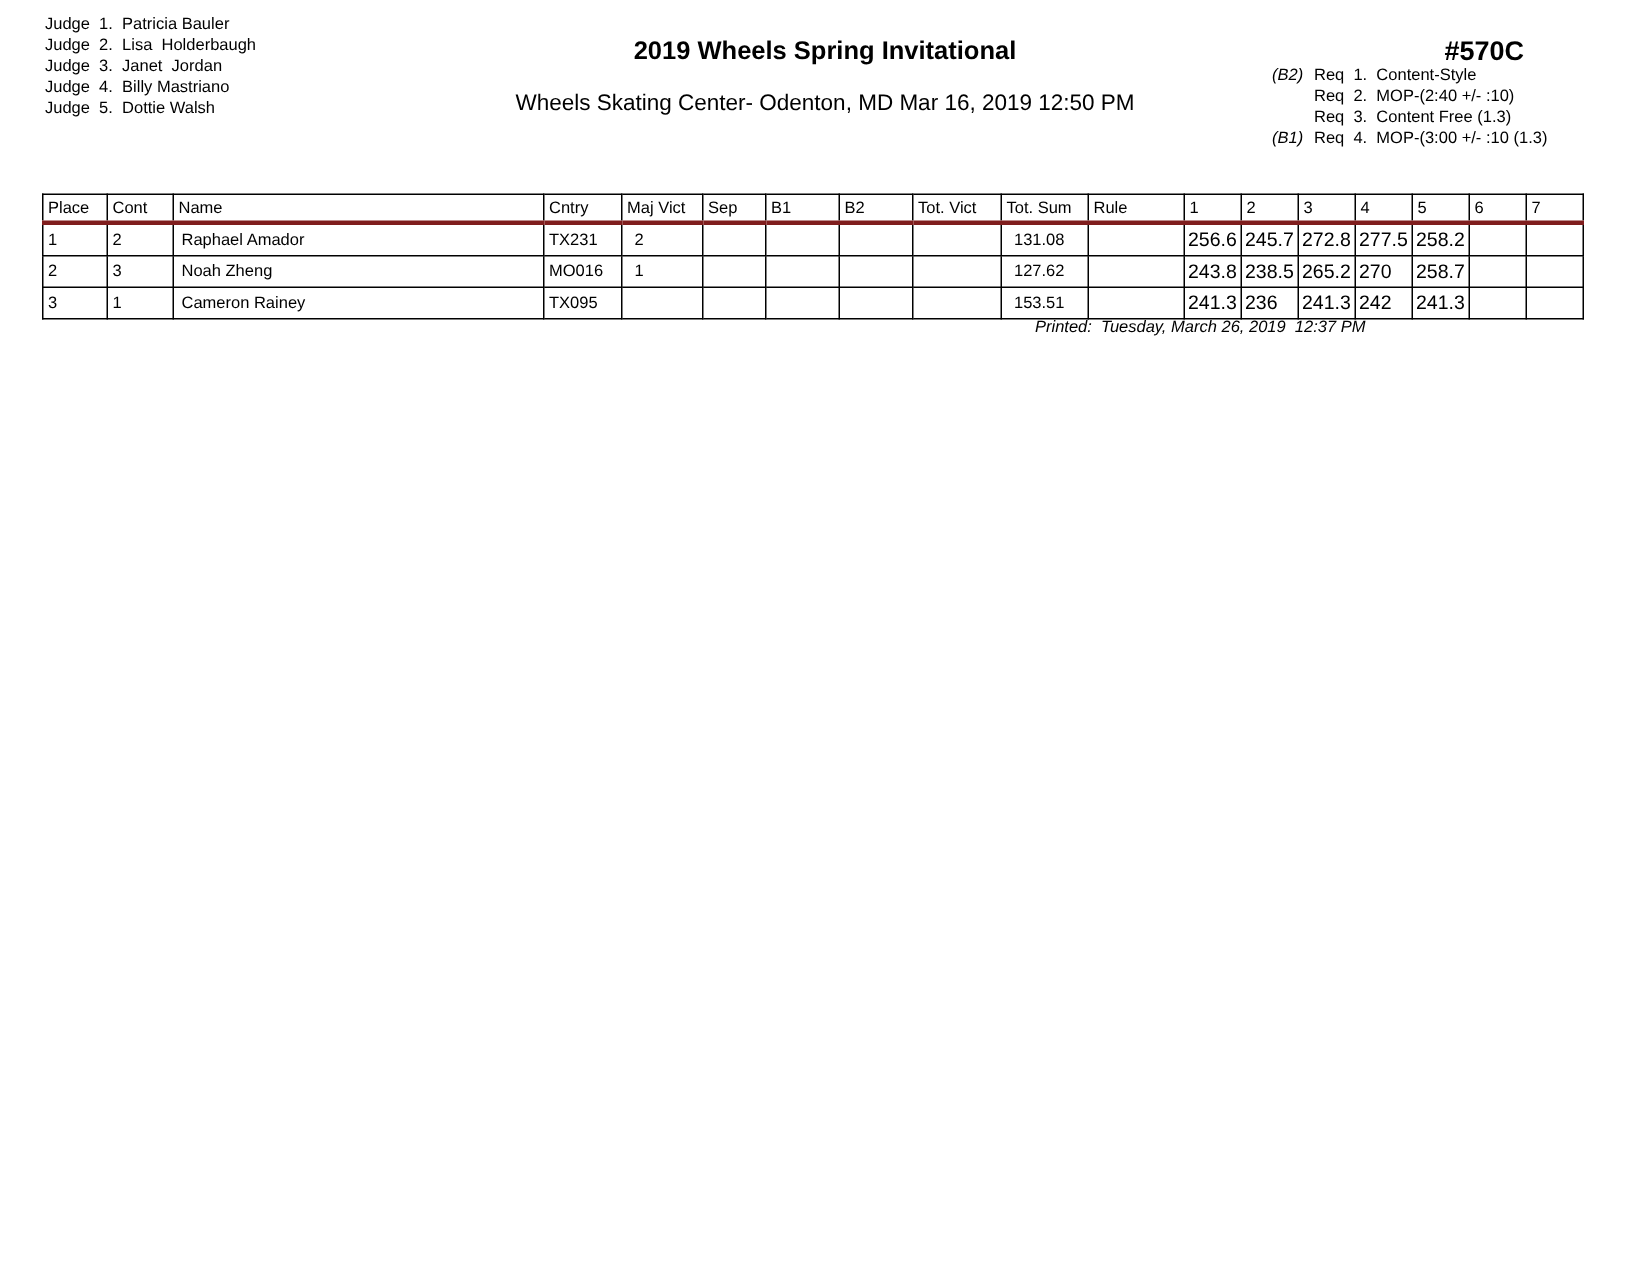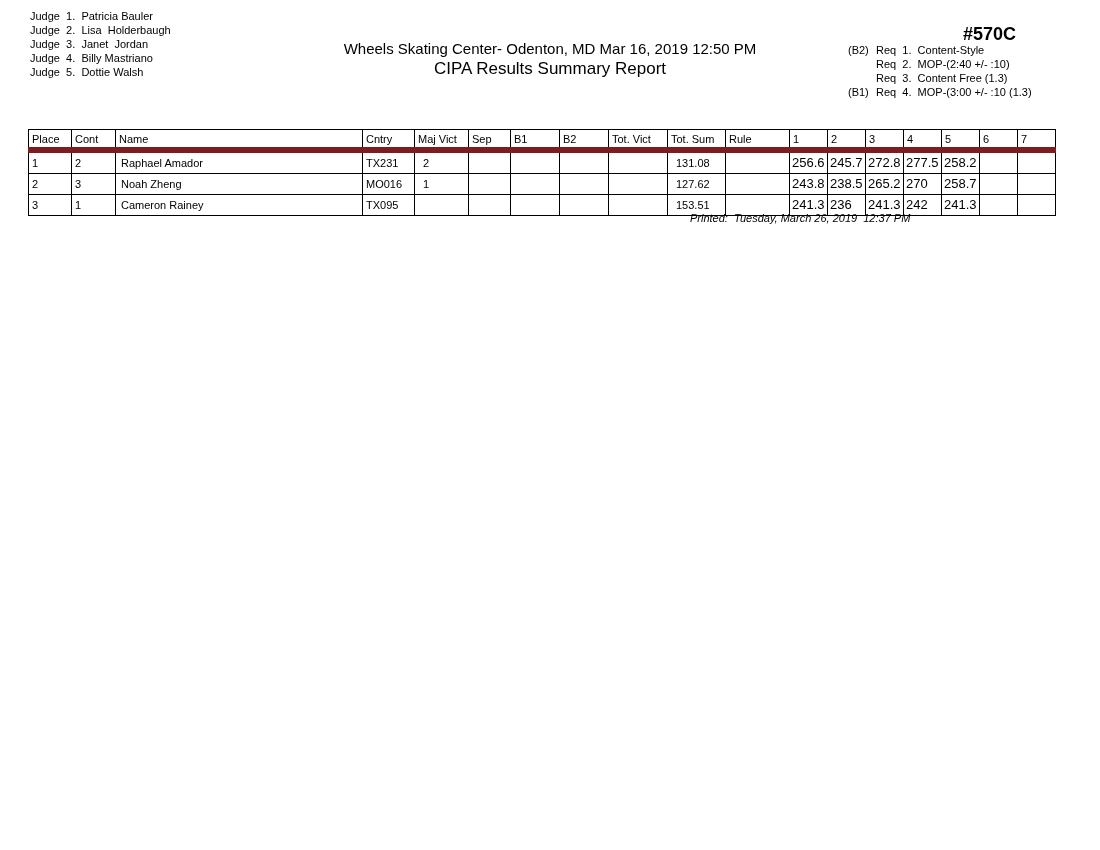--- a/index.html
+++ b/index.html
@@ -7,42 +7,42 @@
   .judges { position:absolute; left:30px; top:9px; font-size:11px; line-height:14px; }
   .judges div { white-space:pre; }
   .center { position:absolute; left:300px; width:500px; top:24px; text-align:center; }
   .title { font-size:17px; font-weight:bold; line-height:20px; }
   .venue { font-size:15px; line-height:18px; margin-top:16px; }
   .event { font-size:19px; font-weight:bold; line-height:24px; letter-spacing:0.5px; }
   .report { font-size:17px; line-height:22px; }
   .evno { position:absolute; left:963px; top:24px; font-size:18px; font-weight:bold; }
   .reqs { position:absolute; left:848px; top:43px; font-size:11px; line-height:14px; }
   .reqs .row { display:flex; white-space:pre; }
-  .reqs .pre { width:28px; }
+  .reqs .pre { width:28px;font-style:italic; }
   table { position:absolute; left:28px; top:129px; border-collapse:collapse; font-size:11px; }
   td, th { border:1px solid #000; padding:0 3px; height:18px; font-weight:normal; text-align:left; white-space:nowrap; }
-  thead th { border-bottom:6px solid #7f1d1d; height:17px; }
+  thead th { border-bottom:3px solid #7f1d1d; height:17px; }
   .c { }
   .sm { font-size:13px; padding:0 2px; vertical-align:top; padding-top:2px; }
   .printed { position:absolute; left:690px; top:212px; font-size:11px; white-space:pre;font-style:italic; }
 </style>
 </head>
 <body>
 
 <div class="judges">
   <div><span>Judge  1.</span>  <span>Patricia Bauler</span></div>
   <div><span>Judge  2.</span>  <span>Lisa  Holderbaugh</span></div>
   <div><span>Judge  3.</span>  <span>Janet  Jordan</span></div>
   <div><span>Judge  4.</span>  <span>Billy Mastriano</span></div>
   <div><span>Judge  5.</span>  <span>Dottie Walsh</span></div>
 </div>
 
 <div class="center">
+  <div class="title">2019 Wheels Spring Invitational</div>
   <div class="venue">Wheels Skating Center- Odenton, MD  Mar 16, 2019  12:50 PM</div>
-  <div class="report">CIPA Results Summary Report</div>
 </div>
 
 <div class="evno">#570C</div>
 
 <div class="reqs">
   <div class="row"><span class="pre">(B2)</span><span>Req  1.  Content-Style</span></div>
   <div class="row"><span class="pre"></span><span>Req  2.  MOP-(2:40 +/- :10)</span></div>
   <div class="row"><span class="pre"></span><span>Req  3.  Content Free (1.3)</span></div>
   <div class="row"><span class="pre">(B1)</span><span>Req  4.  MOP-(3:00 +/- :10 (1.3)</span></div>
 </div>

